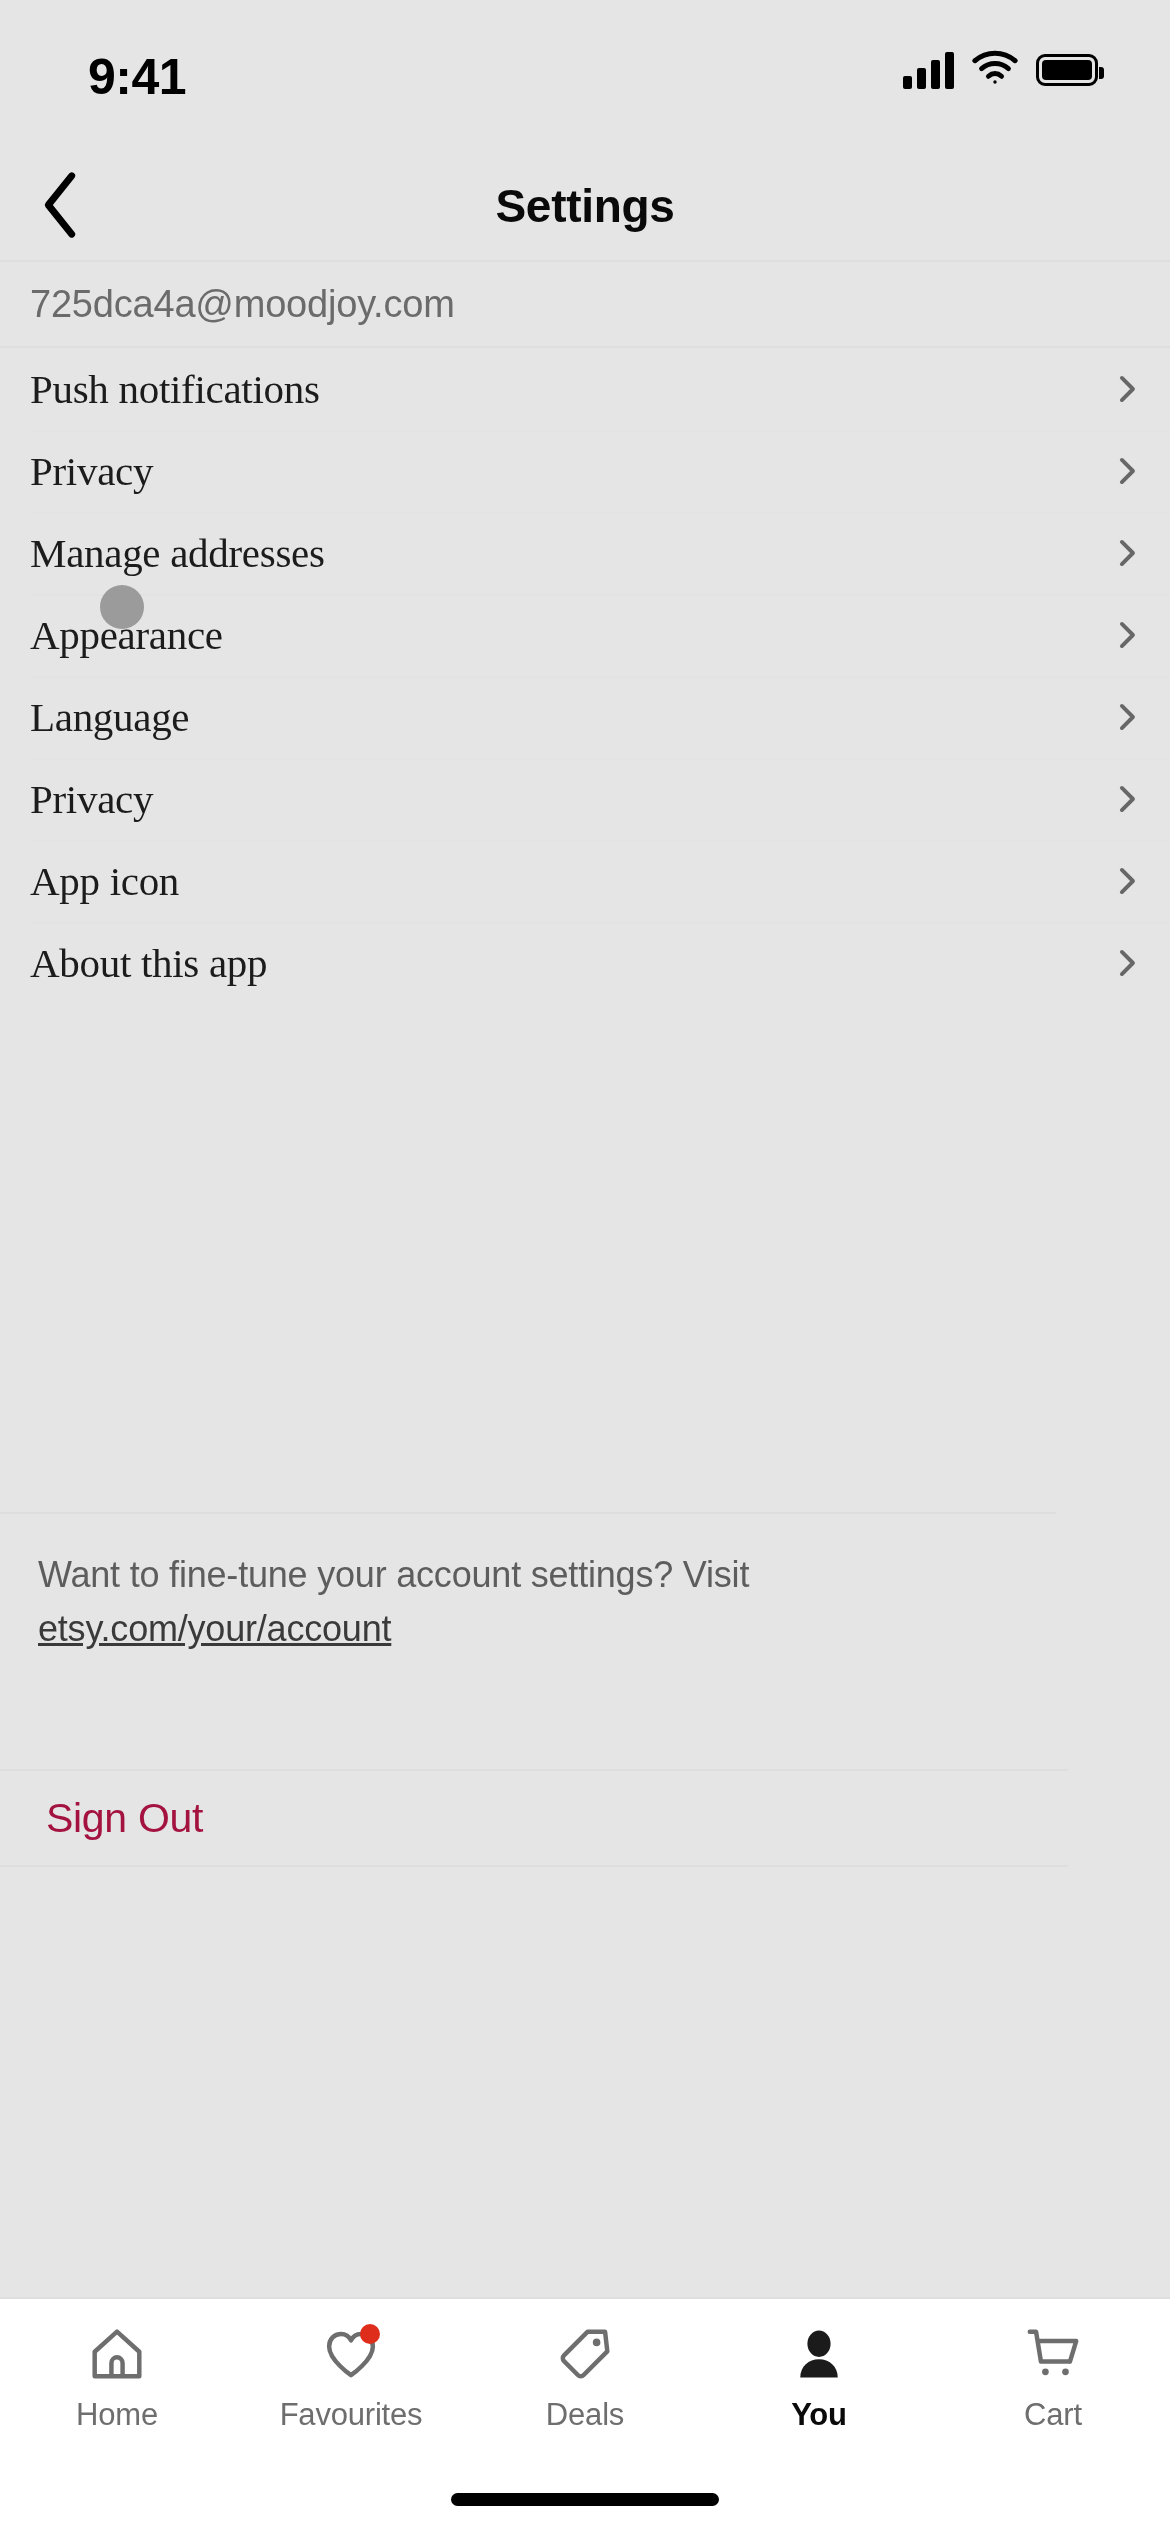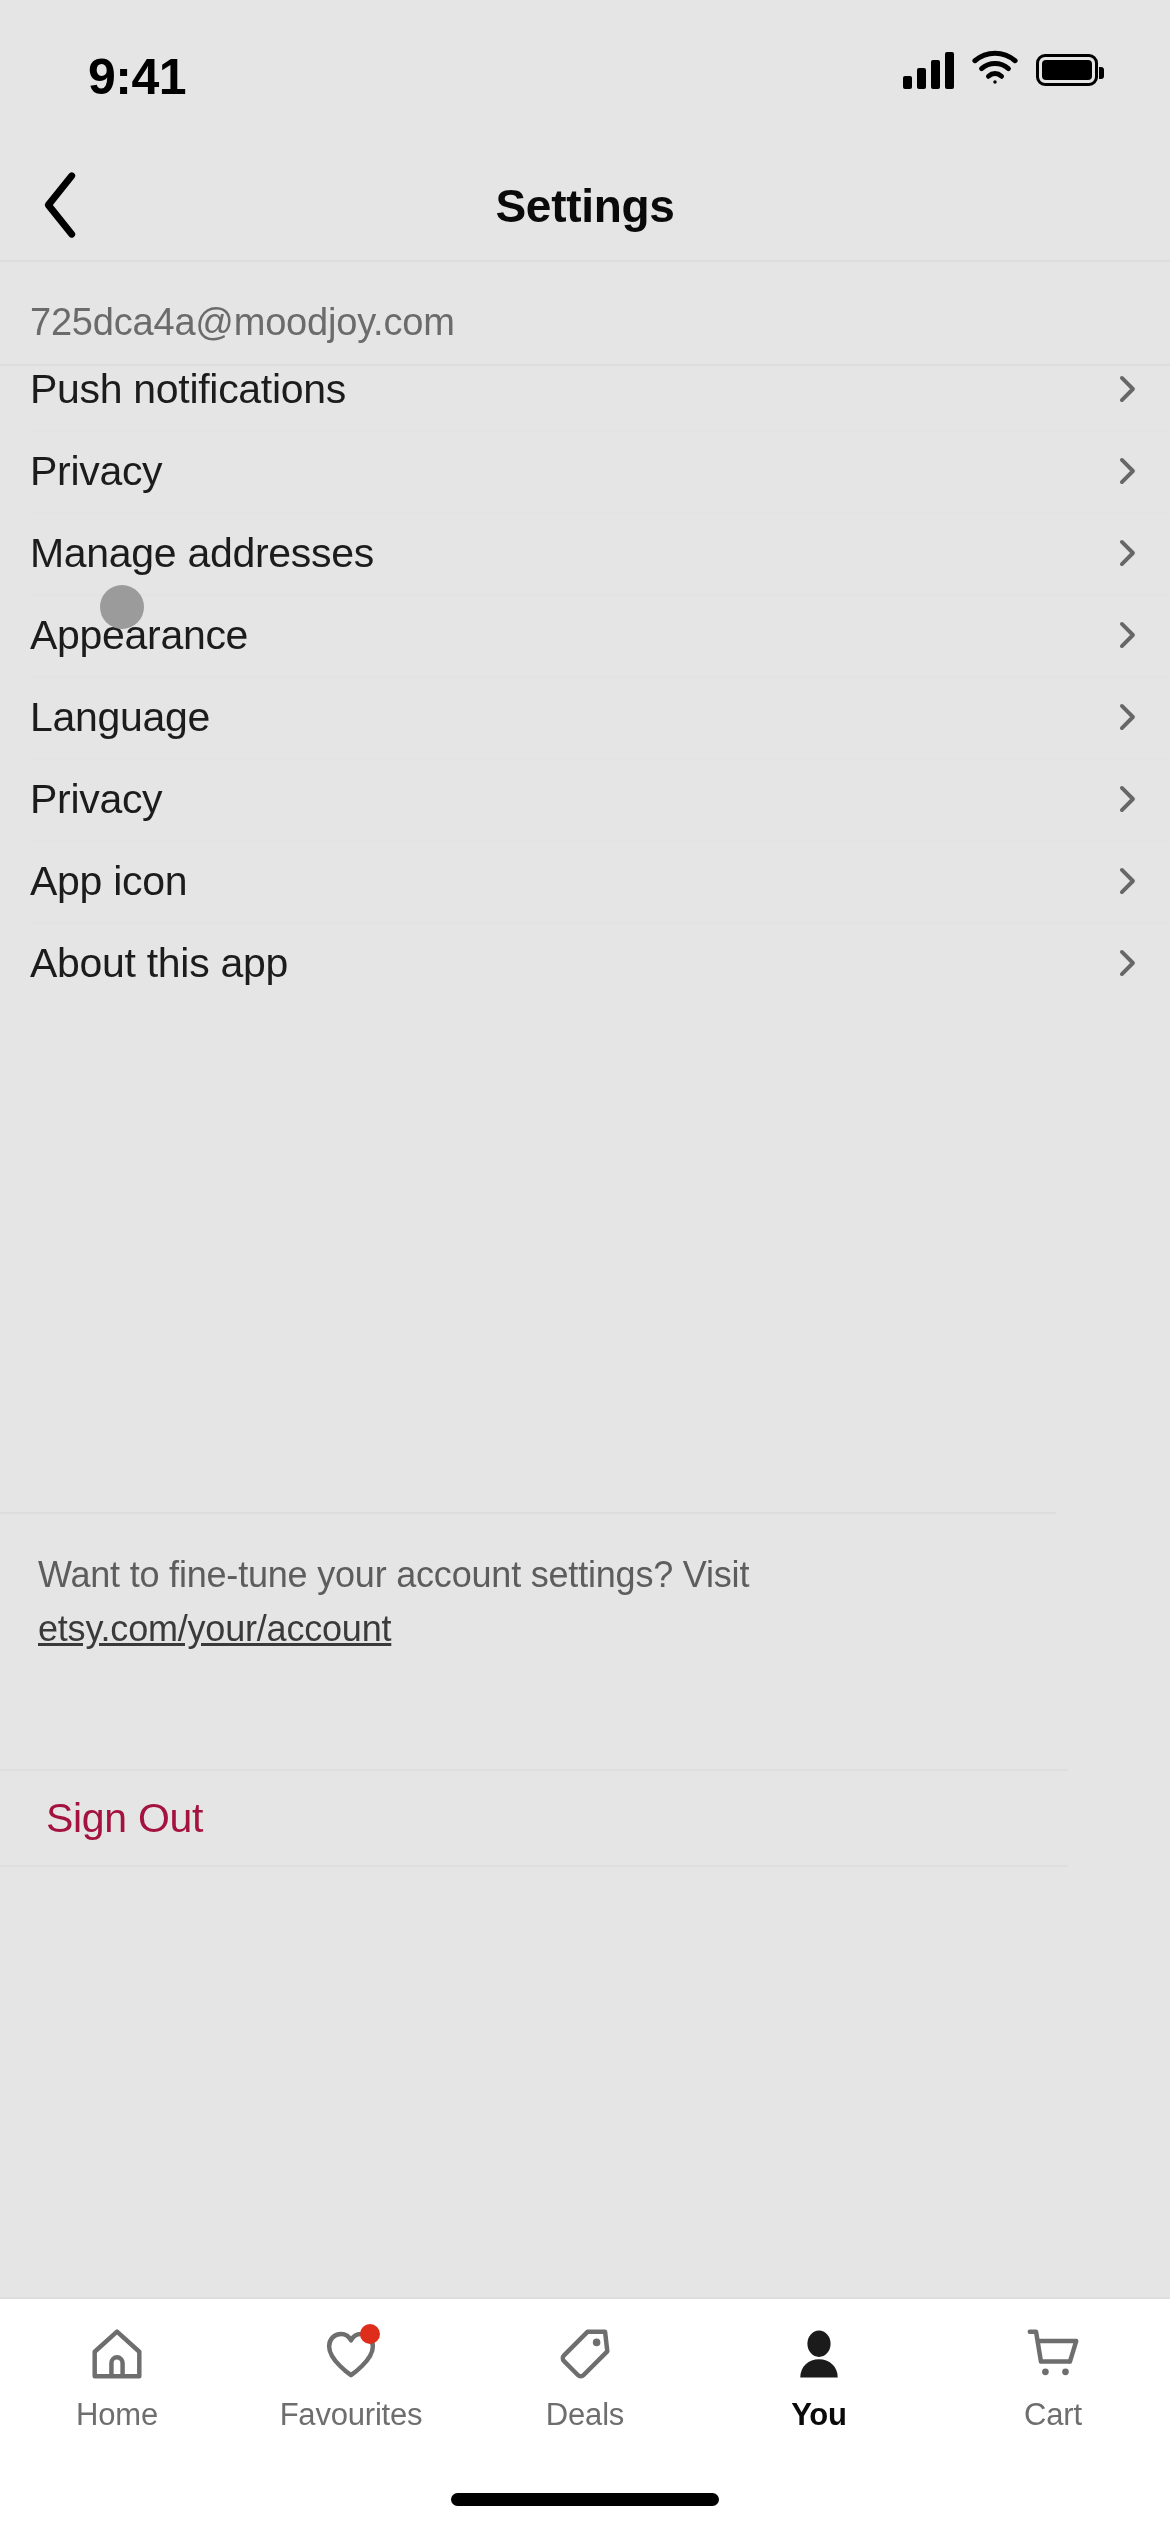--- a/index.html
+++ b/index.html
@@ -53,40 +53,40 @@
   }
   .nav-title {
     position:absolute; left:0; top:0; width:1170px; height:112px;
     display:flex; align-items:center; justify-content:center;
     font-size:46px; font-weight:700; color:#0a0a0a;
     letter-spacing:-0.3px;
   }
 
   
   .email-row {
-    position:absolute; top:280px; left:0; width:1170px; height:86px;
+    position:absolute; top:262px; left:0; width:1170px; height:86px;
     display:flex; align-items:center;
     border-bottom:2px solid #dedede;
   }
   .email-text {
     padding-left:30px; font-size:38px; color:#6b6b6b; letter-spacing:-0.2px;
   }
 
   
   .list { position:absolute; top:348px; left:0; width:1170px; }
   .list-row {
     position:relative; height:82px; width:1170px;
     display:flex; align-items:center; cursor:pointer;
   }
   .list-row + .list-row::before {
     content:""; position:absolute; left:30px; right:0; top:0;
     height:2px; background:#e3e3e3;
   }
   .list-label {
-    padding-left:30px; font-size:41px; color:#1c1c1c; letter-spacing:-0.3px;
+    padding-left:30px; font-size:41px; color:#1c1c1c; letter-spacing:-0.3px;font-family:Liberation Serif, serif;
   }
   .list-chev {
     position:absolute; right:26px; top:50%; transform:translateY(-50%);
     width:34px; height:34px;
   }
 
   
   .footer-note {
     position:absolute; top:1512px; left:0; width:1056px; min-height:172px;
     border-top:2px solid #dedede;

